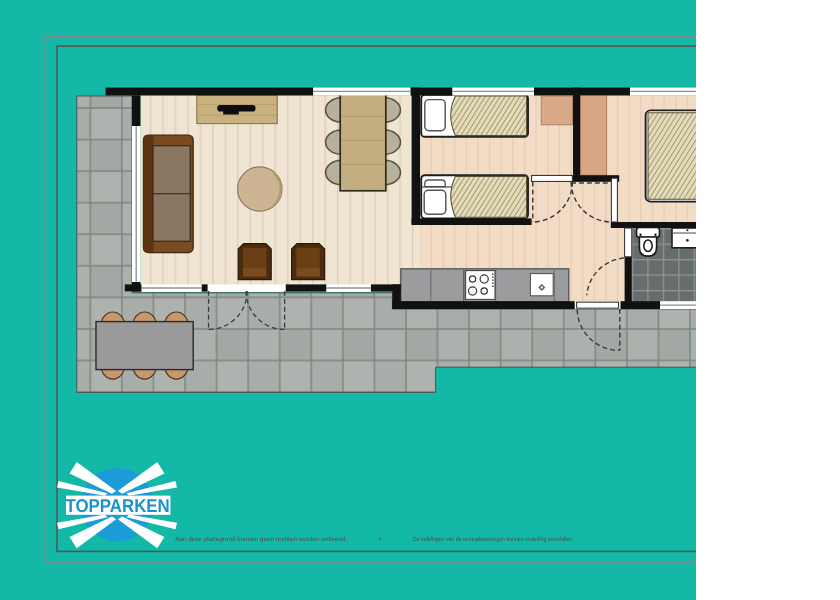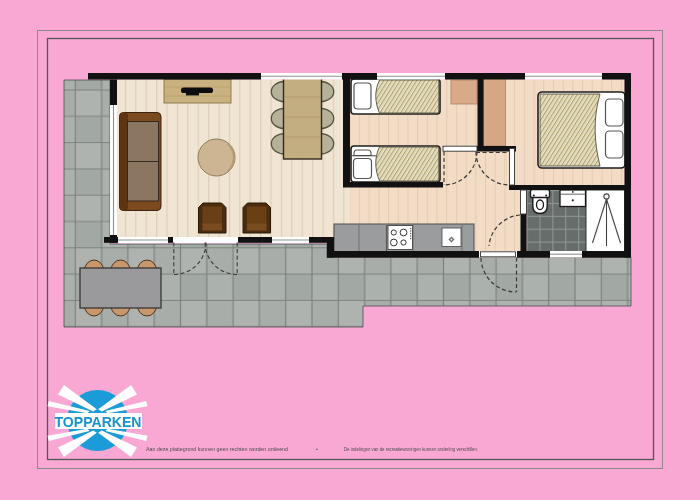--- a/index.html
+++ b/index.html
@@ -1,16 +1,16 @@
 <!DOCTYPE html>
 <html><head>
 <meta charset="utf-8">
 <style>
   html,body{margin:0;padding:0;background:#ffffff;}
-  #page{position:relative;width:700px;height:500px;background:#f9a8d4;font-family:"Liberation Sans",sans-serif;overflow:hidden;}
+  #page{position:relative;width:580px;height:500px;background:#14b8a6;font-family:"Liberation Sans",sans-serif;overflow:hidden;}
   svg{position:absolute;left:0;top:0;}
 </style>
 </head>
 <body>
 <div id="page">
 <svg width="700" height="500" viewBox="0 0 700 500">
 <defs>
   <pattern id="livfloor" width="10.4" height="20" patternUnits="userSpaceOnUse">
     <rect width="10.4" height="20" fill="#f0e4d2"></rect>
     <rect x="0" width="1.2" height="20" fill="#e0cfba"></rect>

